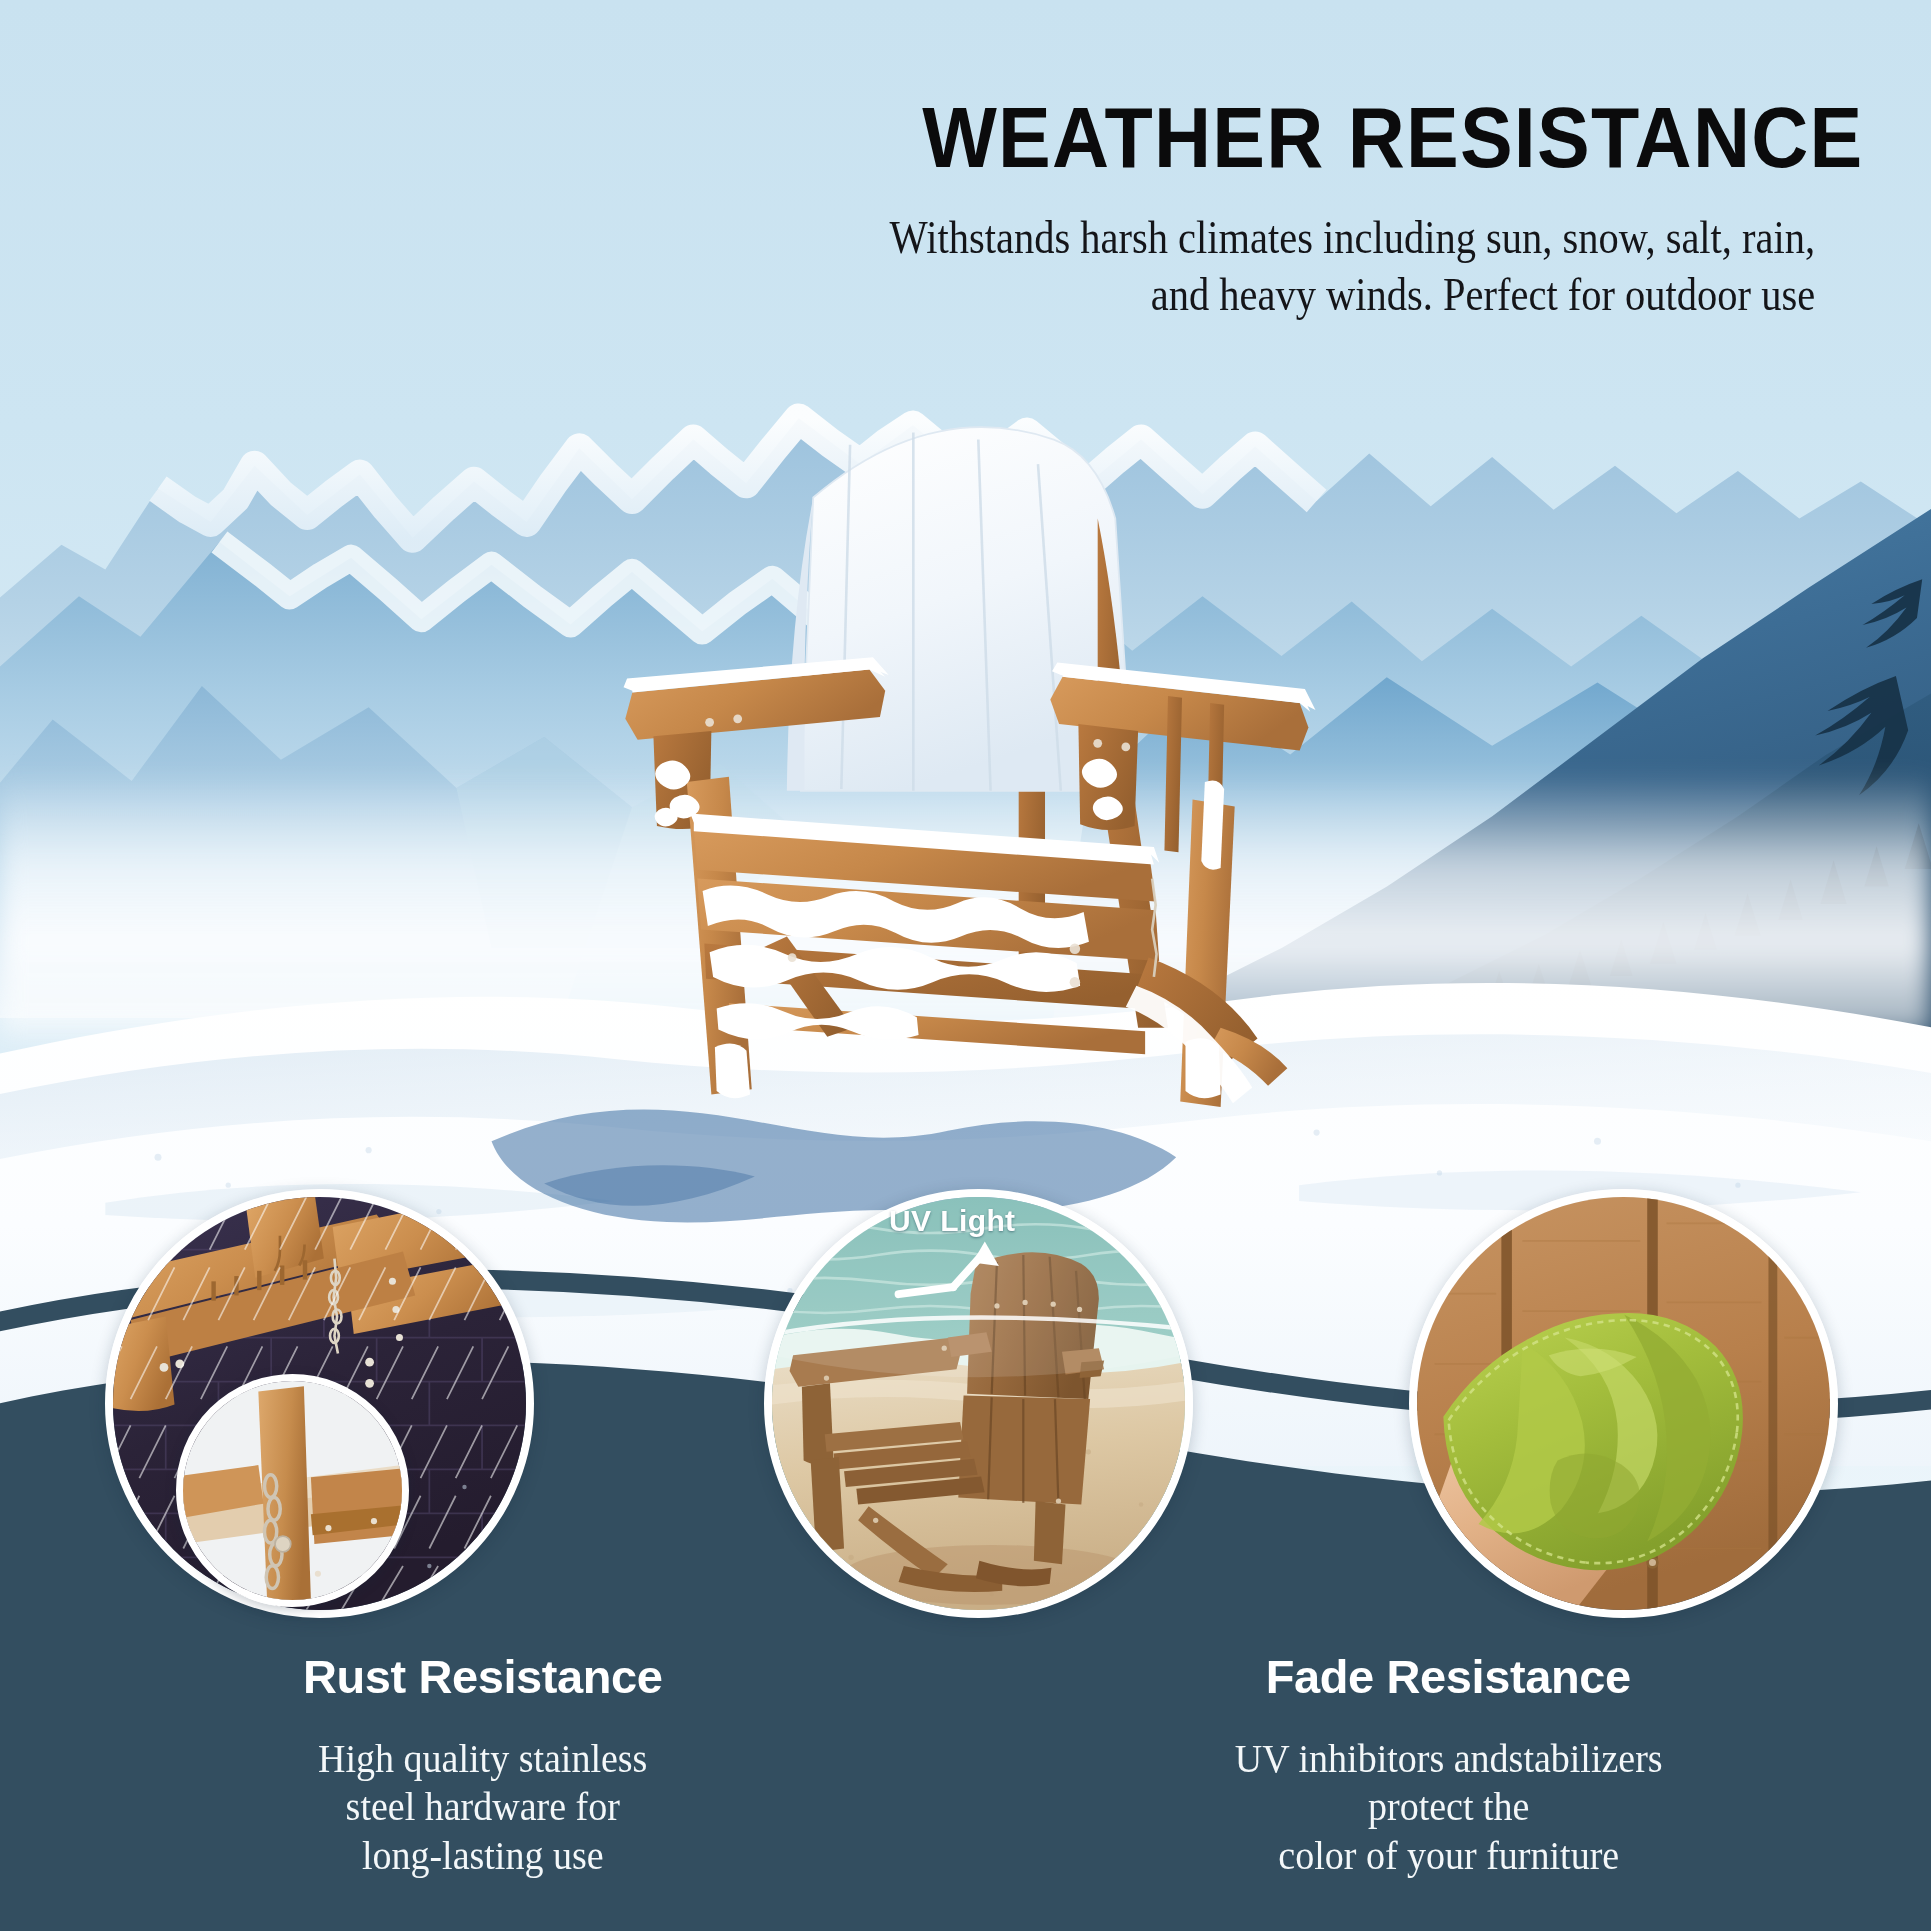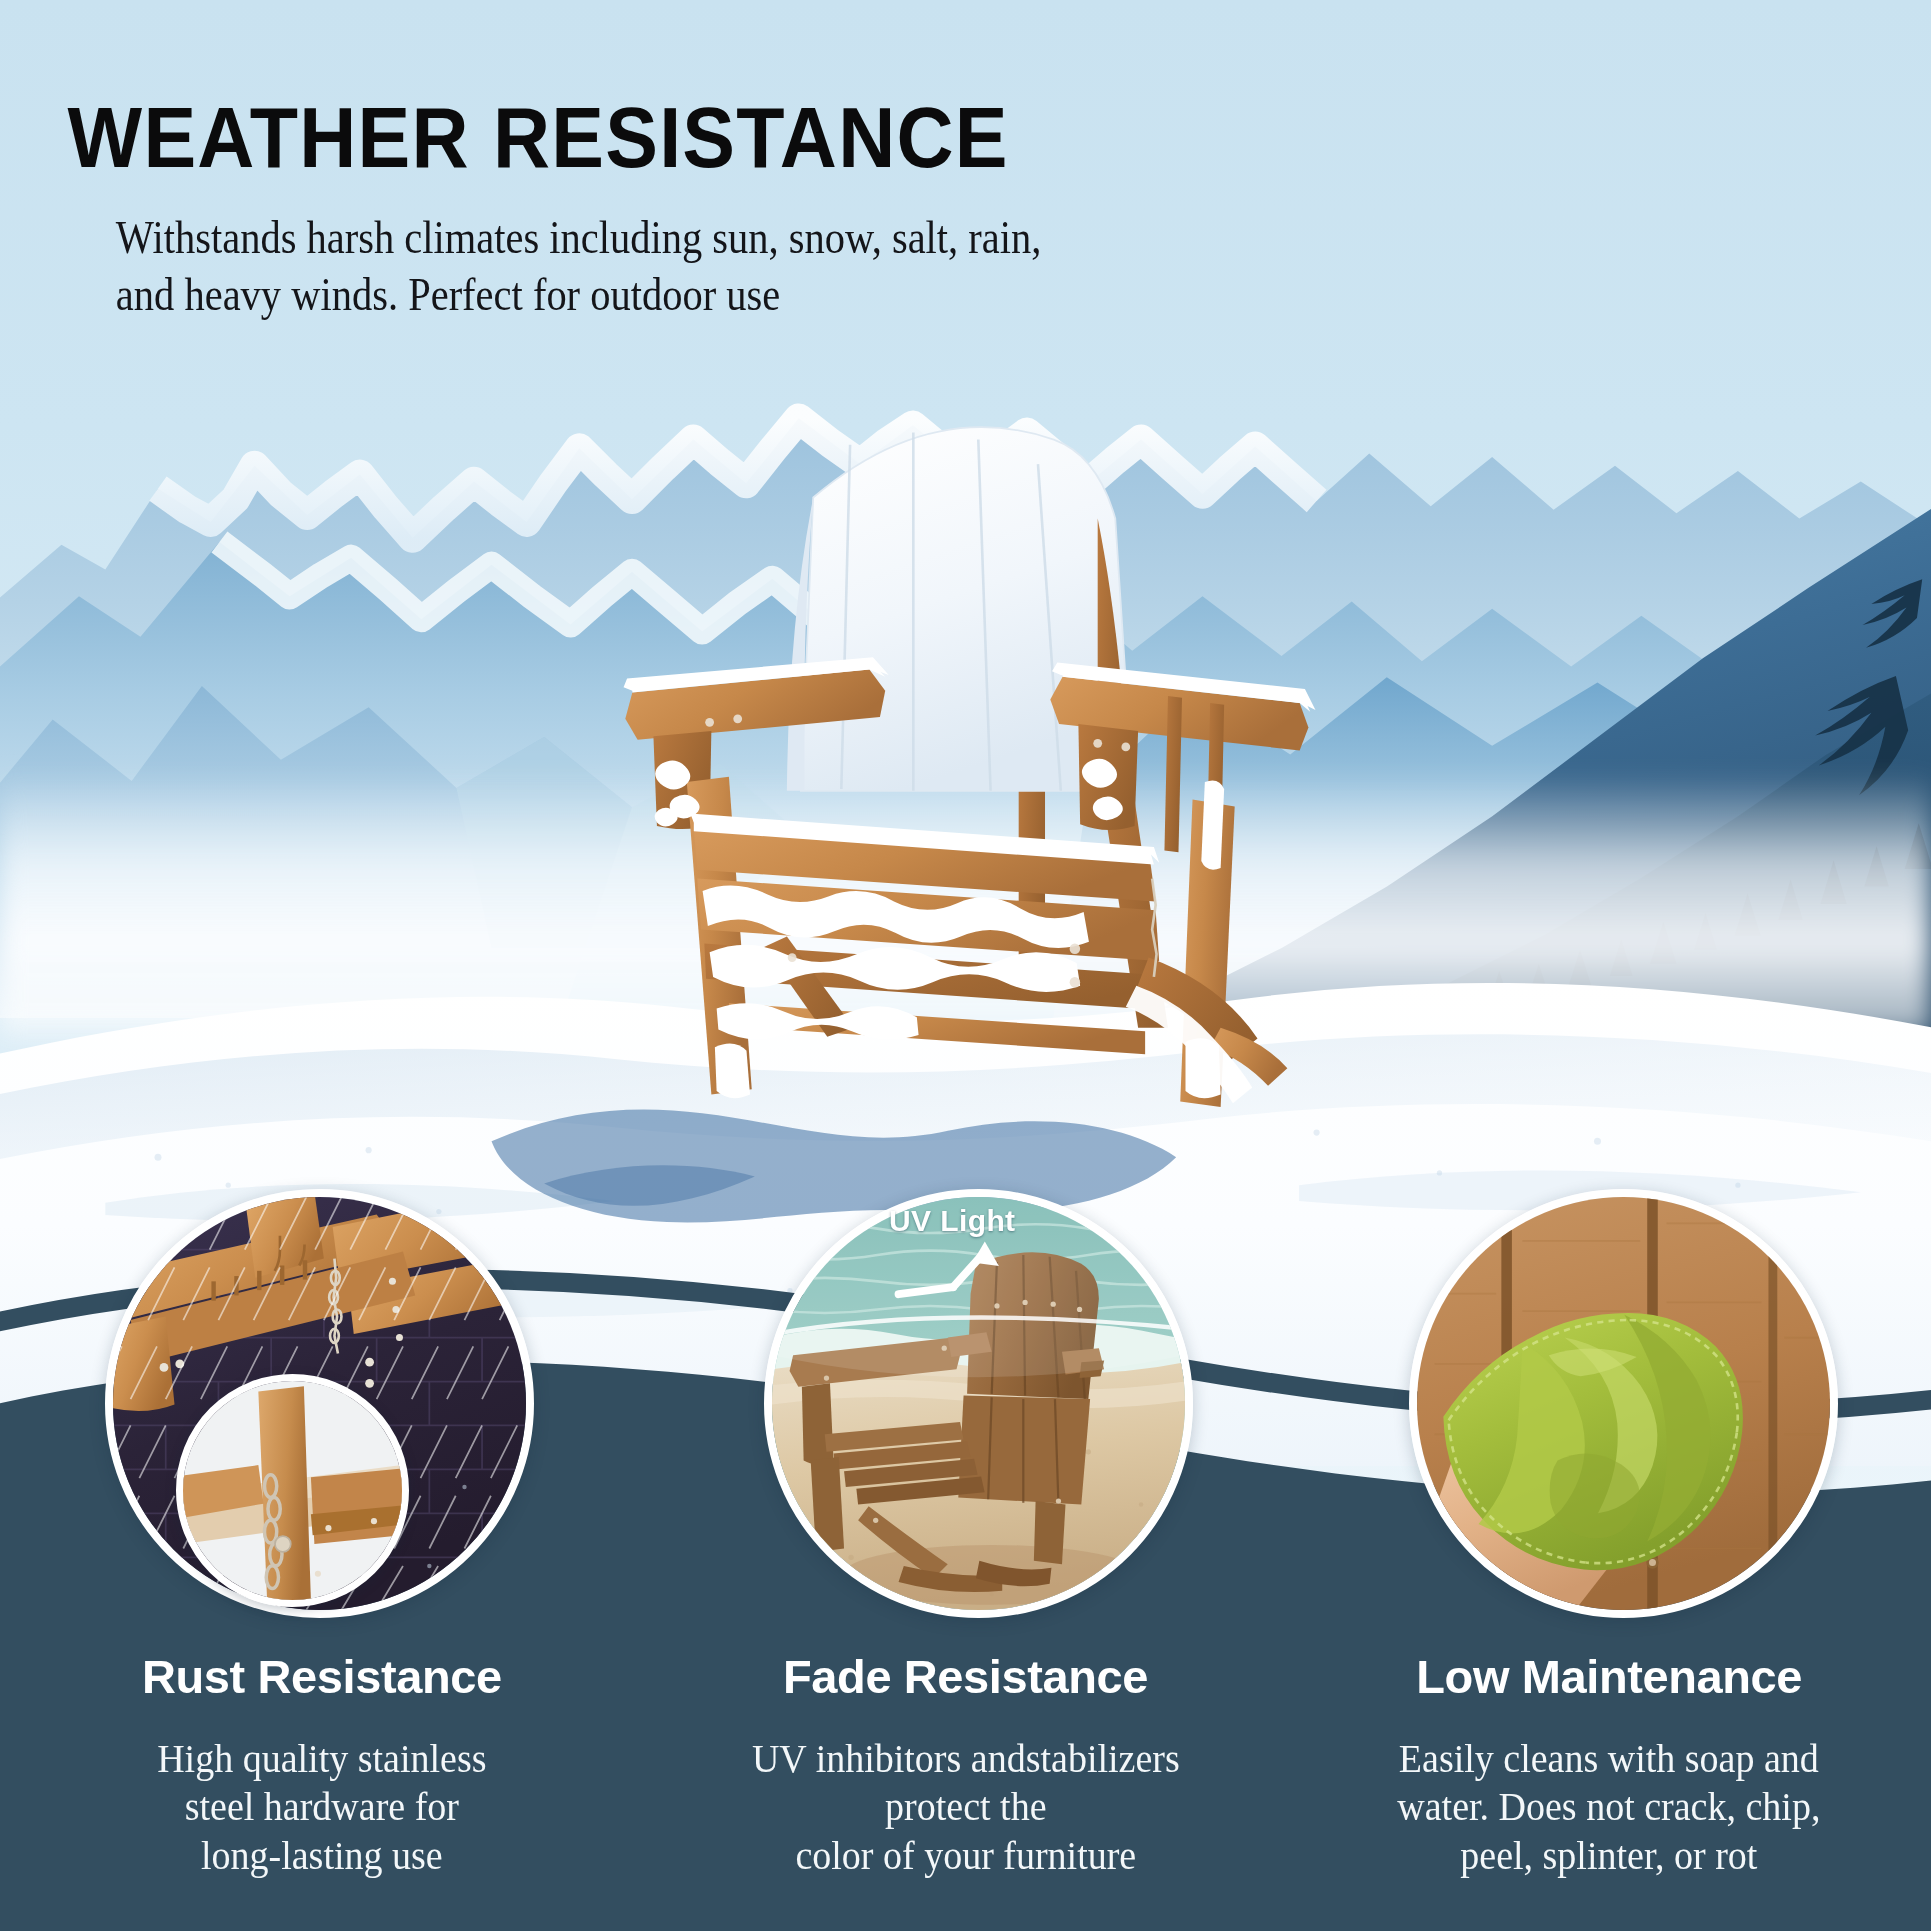--- a/index.html
+++ b/index.html
@@ -28,21 +28,21 @@
   
   .snowfield{position:absolute;left:0;top:922px;width:1931px;height:544px;}
 
   
   .wave-panel{position:absolute;left:0;top:1167px;width:1931px;height:772px;}
 
   
   .hero-chair{position:absolute;left:606px;top:413px;width:720px;height:729px;}
 
   
-  .header{position:absolute;left:0;top:0;width:1931px;text-align:left;z-index:40;}
+  .header{position:absolute;left:0;top:0;width:1931px;text-align:right;z-index:40;}
   .title{
     margin:0;padding-top:95px;
     font-family:"Liberation Sans",sans-serif;
     font-weight:700;font-size:85px;letter-spacing:1.3px;
     color:#0b0b0c;line-height:1;
     transform:scaleX(.93);transform-origin:center top;
   }
   .subtitle{
     margin:0;padding-top:30px;
     font-family:"Liberation Serif",serif;
@@ -710,24 +710,16 @@
 
     <div class="fcol">
       <h2 class="fhead">Fade Resistance</h2>
       <p class="fbody">
         <span>UV inhibitors andstabilizers</span><br>
         <span>protect the</span><br>
         <span>color of your furniture</span>
       </p>
     </div>
 
-    <div class="fcol">
-      <h2 class="fhead">Low Maintenance</h2>
-      <p class="fbody">
-        <span>Easily cleans with soap and</span><br>
-        <span>water. Does not crack, chip,</span><br>
-        <span>peel, splinter, or rot</span>
-      </p>
-    </div>
   </div>
 
 </div>
 
 
 </body></html>

